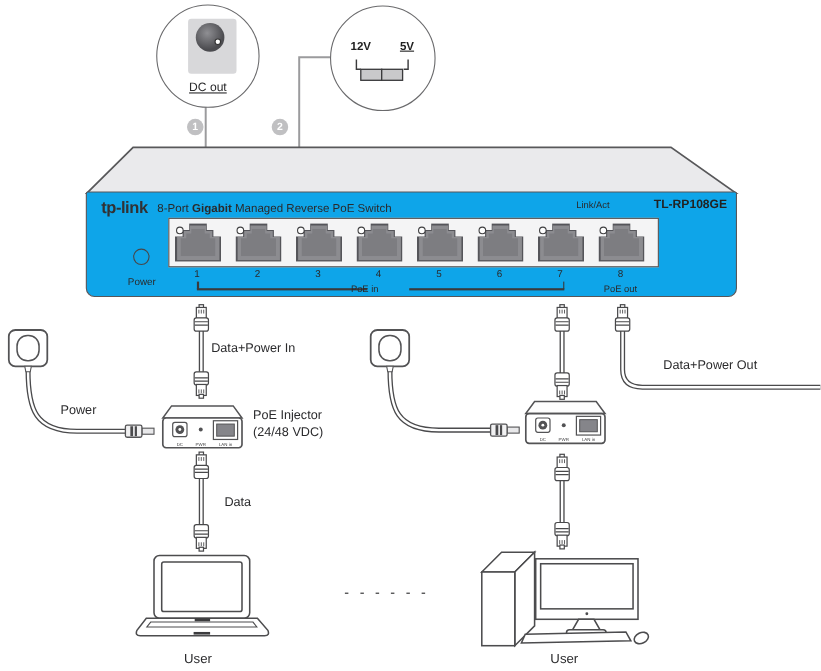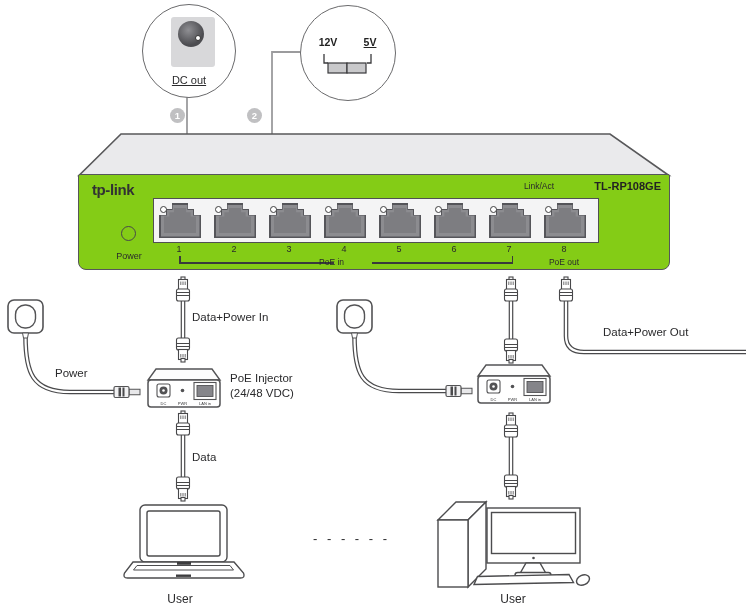--- a/index.html
+++ b/index.html
@@ -12,21 +12,21 @@
   .dc-square{position:absolute;left:28px;top:12px;width:44px;height:50px;background:#d8d8da;border-radius:3px;}
   .dc-barrel{position:absolute;left:7px;top:4px;width:26px;height:26px;border-radius:50%;
              background:radial-gradient(circle at 40% 35%, #8f8f93, #4c4c50 65%);}
   .dc-pin{position:absolute;left:17px;top:14px;width:6px;height:6px;border-radius:50%;
           background:#fff;border:1px solid #333;box-sizing:border-box;}
   .callout-label{position:absolute;left:0;top:69px;width:92px;text-align:center;font-size:11px;color:#2a2a2c;text-decoration:underline;}
   .volt{position:absolute;top:30px;font-size:10.5px;font-weight:700;color:#222;text-align:center;}
   .badge{position:absolute;width:15px;height:15px;border-radius:50%;background:#c0c0c2;color:#fff;
          font-size:9.5px;font-weight:700;line-height:15px;text-align:center;z-index:2;}
   
-  #panel{position:absolute;left:78px;top:174px;width:592px;height:96px;background:#84cc16;
+  #panel{position:absolute;left:78px;top:174px;width:592px;height:96px;background:#0ea5e9;
          border:1.6px solid #56565a;border-radius:2px 2px 8px 8px;box-sizing:border-box;z-index:1;}
   #logo{position:absolute;left:13px;top:6px;font-size:15px;font-weight:800;letter-spacing:-0.4px;color:#313133;}
   #sw-title{position:absolute;left:64px;top:9px;font-size:10.5px;color:#2a2a2c;white-space:nowrap;}
   #linkact{position:absolute;left:430px;top:6px;width:60px;text-align:center;font-size:8.5px;color:#2a2a2c;}
   #model{position:absolute;right:8px;top:5px;font-size:11px;font-weight:700;color:#222;}
   #portarea{position:absolute;left:74px;top:23px;width:446px;height:45px;background:#f4f4f5;
             border:1px solid #505052;box-sizing:border-box;}
   .slot{position:absolute;top:4px;width:42px;height:35px;}
   .jack{position:absolute;inset:0;background:#55555a;
         clip-path:polygon(0px 12px,7px 12px,7px 6px,13px 6px,13px 0px,29px 0px,29px 6px,35px 6px,35px 12px,42px 12px,42px 35px,0px 35px);}
@@ -192,20 +192,21 @@
     <svg class="abs" style="left:21px;top:47px;" width="52" height="24" viewBox="0 0 52 24">
       <path d="M2,1 V10 H6 M49,1 V10 H45" fill="none" stroke="#3a3a3c" stroke-width="1.3"></path>
       <rect x="6" y="10" width="19" height="10" fill="#c9c9cb" stroke="#3a3a3c" stroke-width="1.2"></rect>
       <rect x="25" y="10" width="19" height="10" fill="#c9c9cb" stroke="#3a3a3c" stroke-width="1.2"></rect>
     </svg>
   </div>
   <div class="badge" style="left:247px;top:108px;">2</div>
 
   <div id="panel">
     <div id="logo">tp-link</div>
+    <div id="sw-title"><span>8-Port </span><b>Gigabit</b><span> Managed Reverse PoE Switch</span></div>
     <div id="linkact">Link/Act</div>
     <div id="model">TL-RP108GE</div>
 
     <div id="portarea">
       <div class="slot" style="left:5px">
           <div class="jack">
             <div class="jack-in"></div>
             <div class="jack-core"></div>
           </div>
           <div class="led"></div>
@@ -278,19 +279,19 @@
     <div class="tick" style="left:100px;"></div>
     <div class="tick" style="left:432.5px;"></div>
     <div id="poein">PoE in</div>
     <div id="poeout">PoE out</div>
   </div>
 
   <div class="lbl" style="left:192px;top:311px;">Data+Power In</div>
   <div class="lbl" style="left:55px;top:367px;">Power</div>
   <div class="lbl" style="left:230px;top:372px;">PoE Injector</div>
   <div class="lbl" style="left:230px;top:387px;">(24/48 VDC)</div>
-  <div class="lbl" style="left:192px;top:451px;">Data</div>
+  <div class="lbl" style="left:204px;top:451px;">Data</div>
   <div class="lbl" style="left:603px;top:326px;">Data+Power Out</div>
   <div id="ellipsis">- - - - - -</div>
   <div class="userlbl" style="left:145px;top:592px;">User</div>
   <div class="userlbl" style="left:478px;top:592px;">User</div>
 
 </div>
 
 </body></html>

